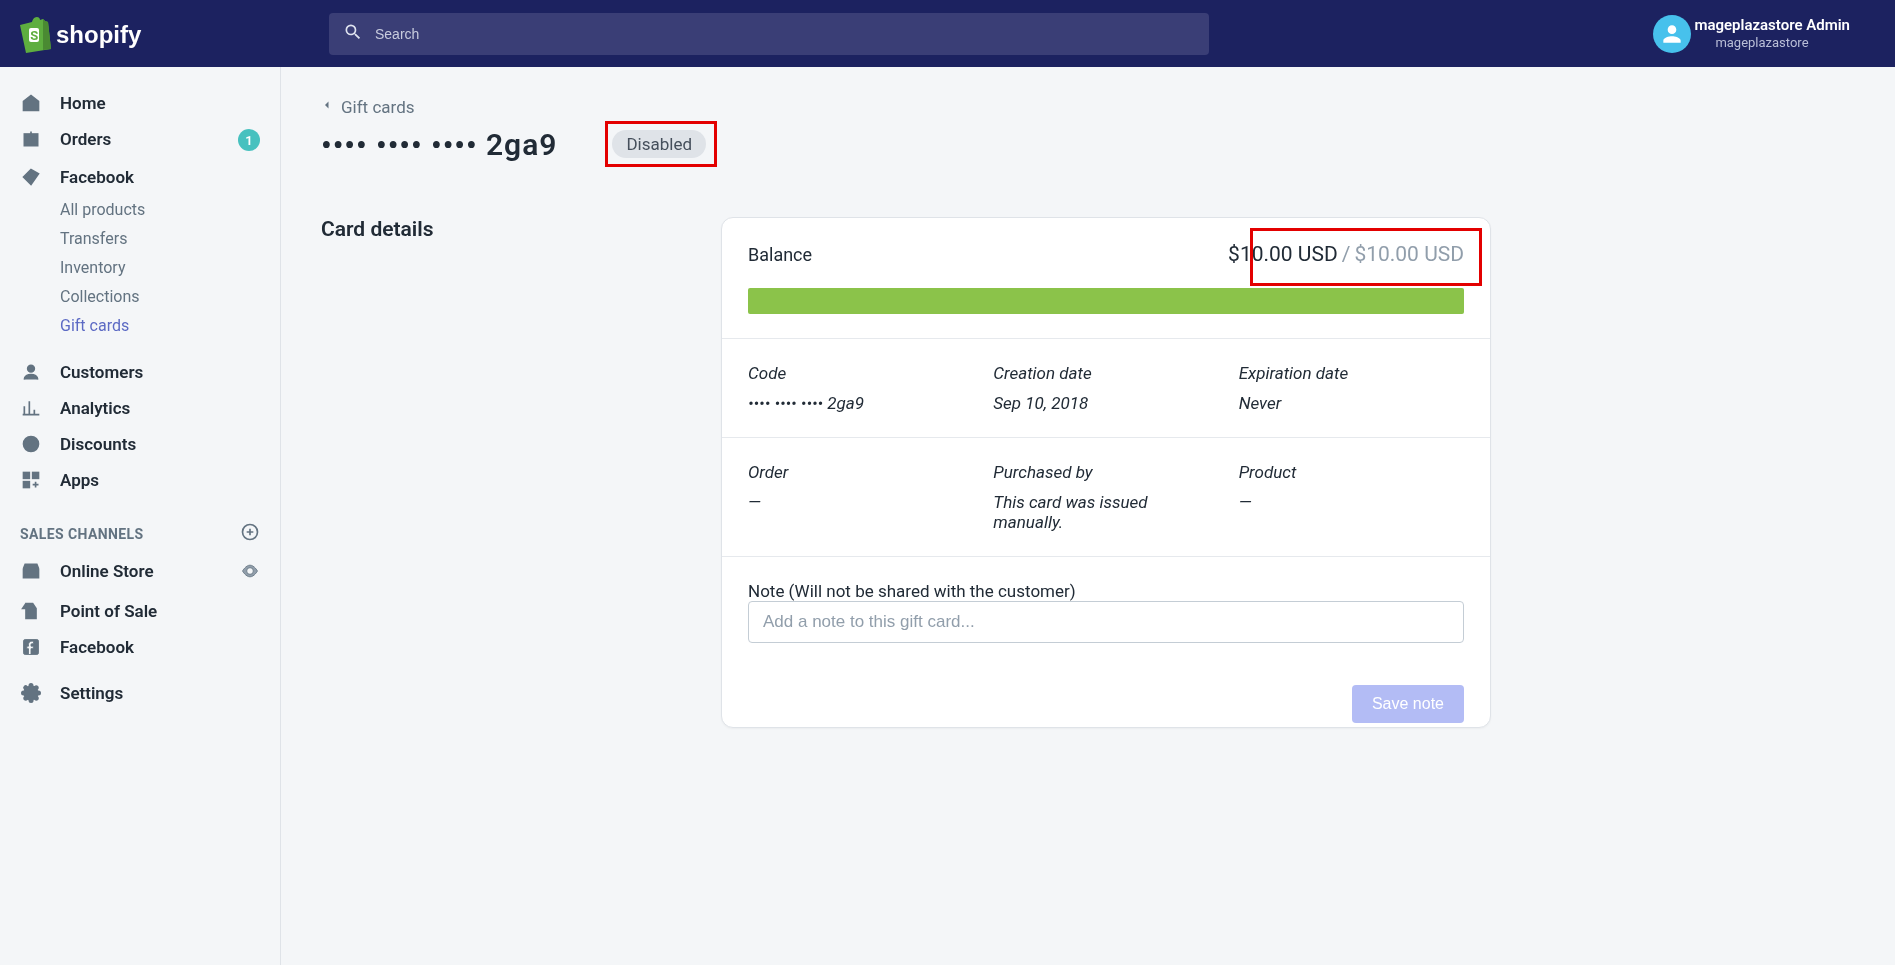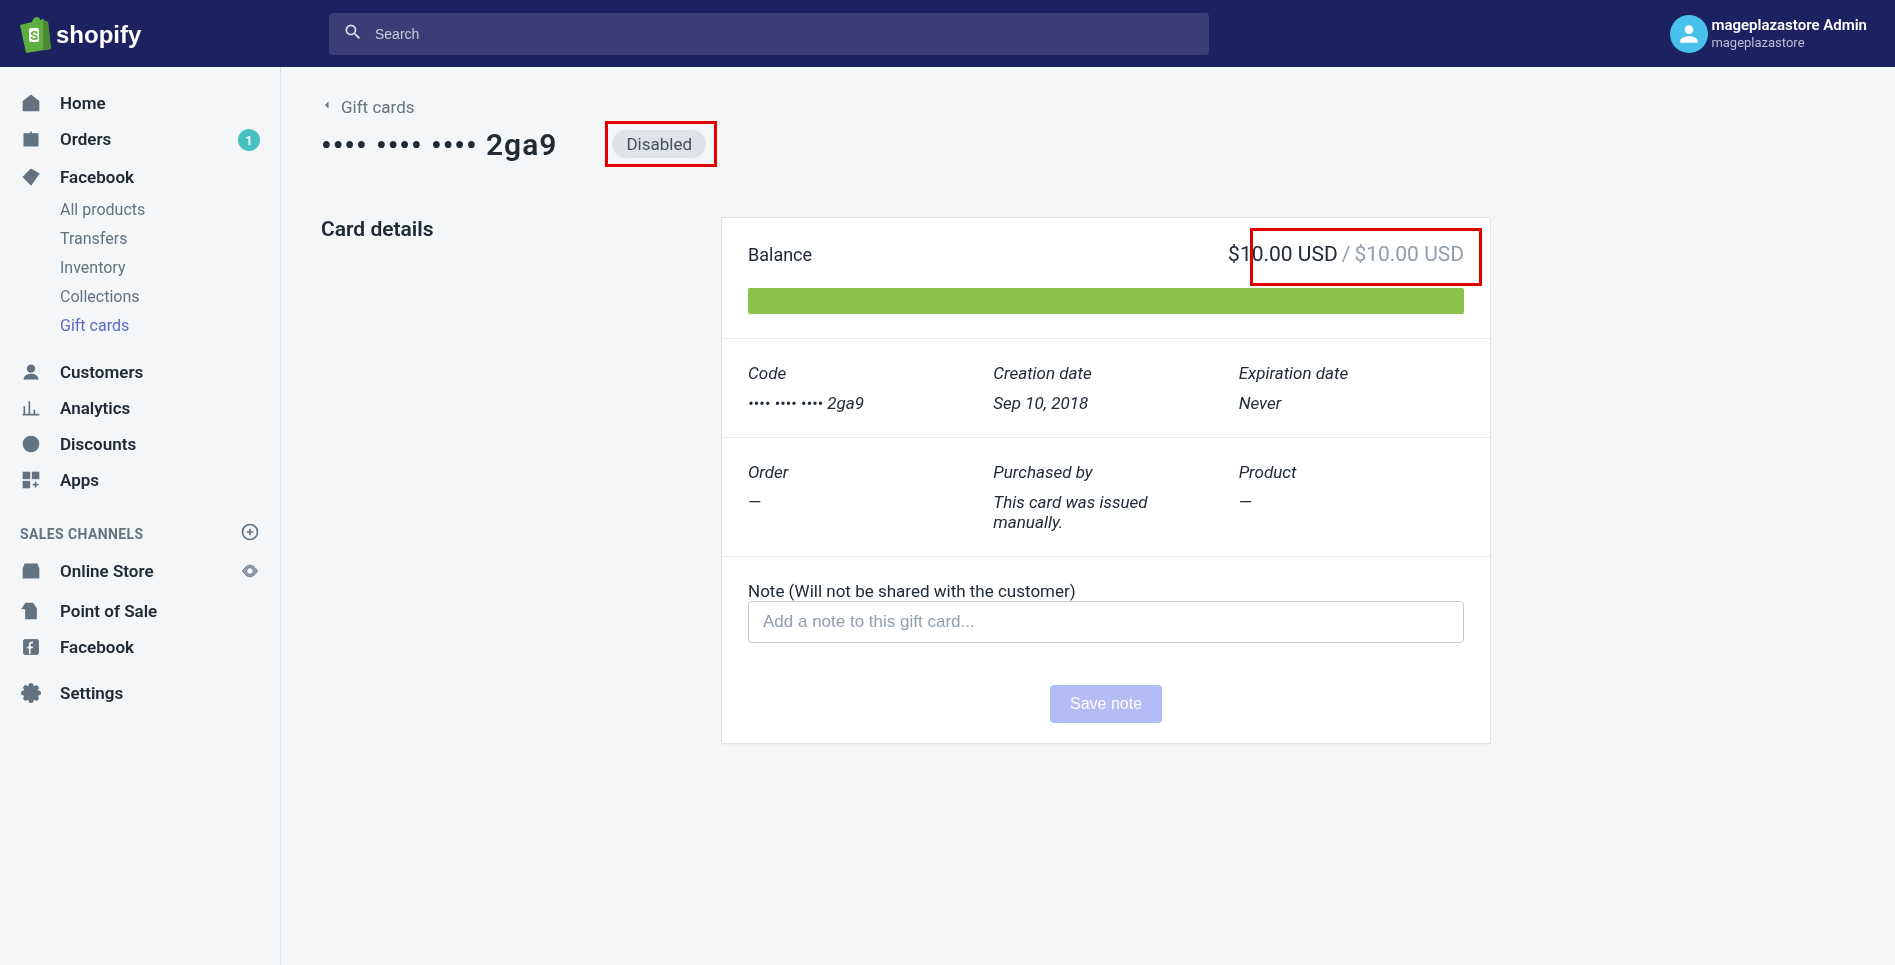--- a/index.html
+++ b/index.html
@@ -54,32 +54,32 @@
     color: #fff;
     font-size: 14px;
     margin-left: 12px;
     flex: 1;
   }
   .search-input::placeholder { color: #c8ccde; }
   .topbar-user {
     display: flex;
     align-items: center;
     gap: 3px;
-    padding-right: 28px;
+    padding-right: 45px;
     padding-left: 24px;
   }
   .avatar {
     width: 38px; height: 38px; border-radius: 50%;
     background: #47c1ec;
     display:flex; align-items:center; justify-content:center;
   }
   .avatar svg { fill:#fff; }
   .user-text { line-height: 1.25; }
   .user-name { font-size: 15px; font-weight: 600; color: #fff; }
-  .user-store { font-size: 13px; color: #b9bed7; }
+  .user-store { font-size: 13px; color: #b9bed7; margin-left: 21px; }
 
   
   .body { flex:1; display:flex; overflow:hidden; }
 
   
   .sidebar {
     width: 281px;
     background: #f4f6f8;
     border-right: 1px solid #dfe3e8;
     padding-top: 18px;
@@ -169,21 +169,21 @@
     width: 370px;
     font-size: 21px;
     font-weight: 600;
     color:#212b36;
     flex-shrink:0;
   }
   .card {
     flex:1;
     background:#fff;
     border:1px solid #dfe3e8;
-    border-radius: 0;
+    border-radius: 12px;
     box-shadow: 0 1px 2px rgba(0,0,0,0.04);
     max-width: 770px;
   }
   .card-section {
     padding: 24px 26px;
     border-bottom: 1px solid #e6e9ed;
     position: relative;
   }
   .card-section:last-child { border-bottom: none; }
   .balance-row { display:flex; justify-content:space-between; align-items:center; font-size:18px; }
@@ -217,22 +217,22 @@
   .note-input {
     width:100%;
     border:1px solid #c4cdd5;
     border-radius:4px;
     padding: 10px 14px;
     font-size:17px;
     outline:none;
   }
   .note-input::placeholder{ color:#919eab; }
   .card-footer {
-    display:flex; justify-content:center;
-    padding: 18px 26px 20px;
+    display:flex; justify-content:flex-end;
+    padding: 18px 26px 4px;
   }
   .btn-save {
     background:#b3bcf5;
     color:#fff;
     border:none;
     border-radius:4px;
     padding: 10px 20px;
     font-size:16px;
     font-weight:500;
     cursor:pointer;

